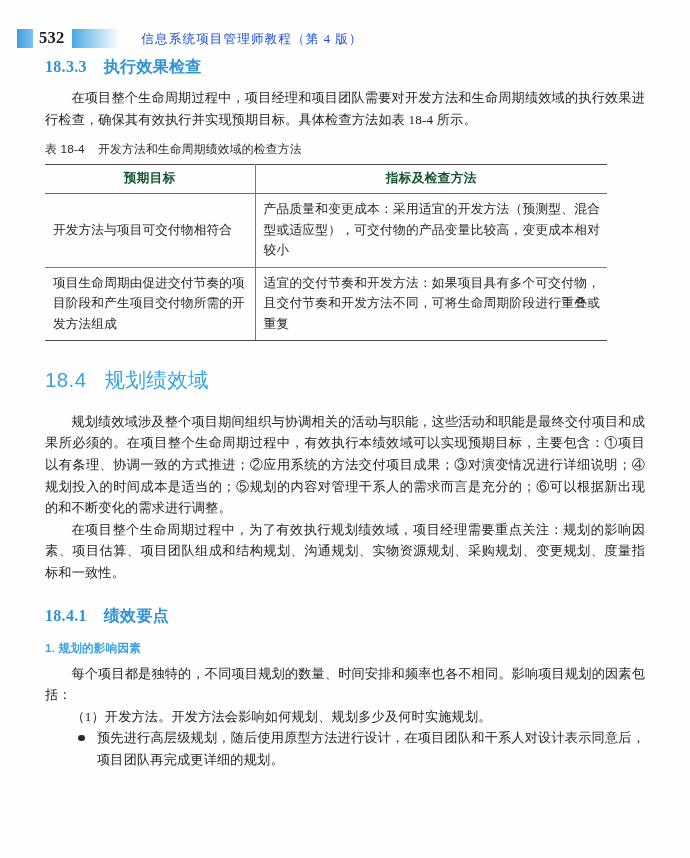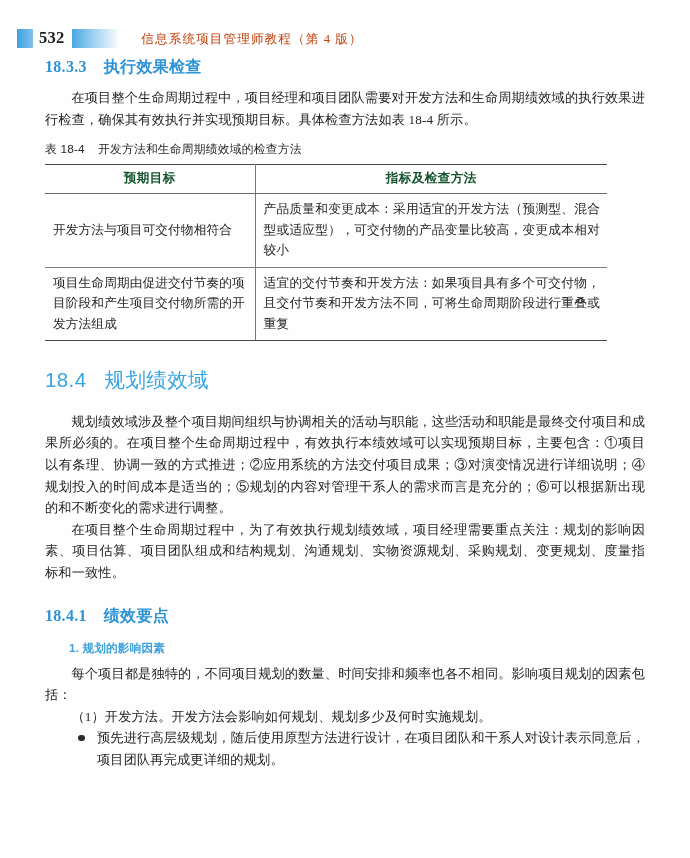--- a/index.html
+++ b/index.html
@@ -53,21 +53,21 @@
   .hdr-bar-right {
     width: 48px;
     height: 19px;
     margin-left: 8px;
     background: linear-gradient(to right, #4aa6e2 0%, #9ed2f0 45%, #d8ecf9 78%, #ffffff 100%);
     flex: 0 0 auto;
   }
   .hdr-title {
     font-family: "Liberation Serif", "DejaVu Serif", serif;
     font-size: 12.6px;
-    color: #c2410c;
+    color: #1d4ed8;
     letter-spacing: 1.1px;
     margin-left: 21px;
     white-space: nowrap;
     flex: 0 0 auto;
   }
 
   
   .content {
     position: absolute;
     left: 45px;
@@ -274,21 +274,21 @@
     <p class="body indent">在项目整个生命周期过程中，为了有效执行规划绩效域，项目经理需要重点关注：规划的影响因素、项目估算、项目团队组成和结构规划、沟通规划、实物资源规划、采购规划、变更规划、度量指标和一致性。</p>
 
     <div class="sp-22"></div>
 
     <h3 class="h3">
       <span class="num">18.4.1</span><span>绩效要点</span>
     </h3>
 
     <div class="sp-14"></div>
 
-    <h4 class="h4" style="margin-left:24px">1. 规划的影响因素</h4>
+    <h4 class="h4" style="">1. 规划的影响因素</h4>
 
     <div class="sp-8"></div>
 
     <p class="body indent">每个项目都是独特的，不同项目规划的数量、时间安排和频率也各不相同。影响项目规划的因素包括：</p>
     <p class="body indent">（1）开发方法。开发方法会影响如何规划、规划多少及何时实施规划。</p>
 
     <ul class="blist">
       <li>
         <span class="bullet"></span>
         <span>预先进行高层级规划，随后使用原型方法进行设计，在项目团队和干系人对设计表示同意后，项目团队再完成更详细的规划。</span>

